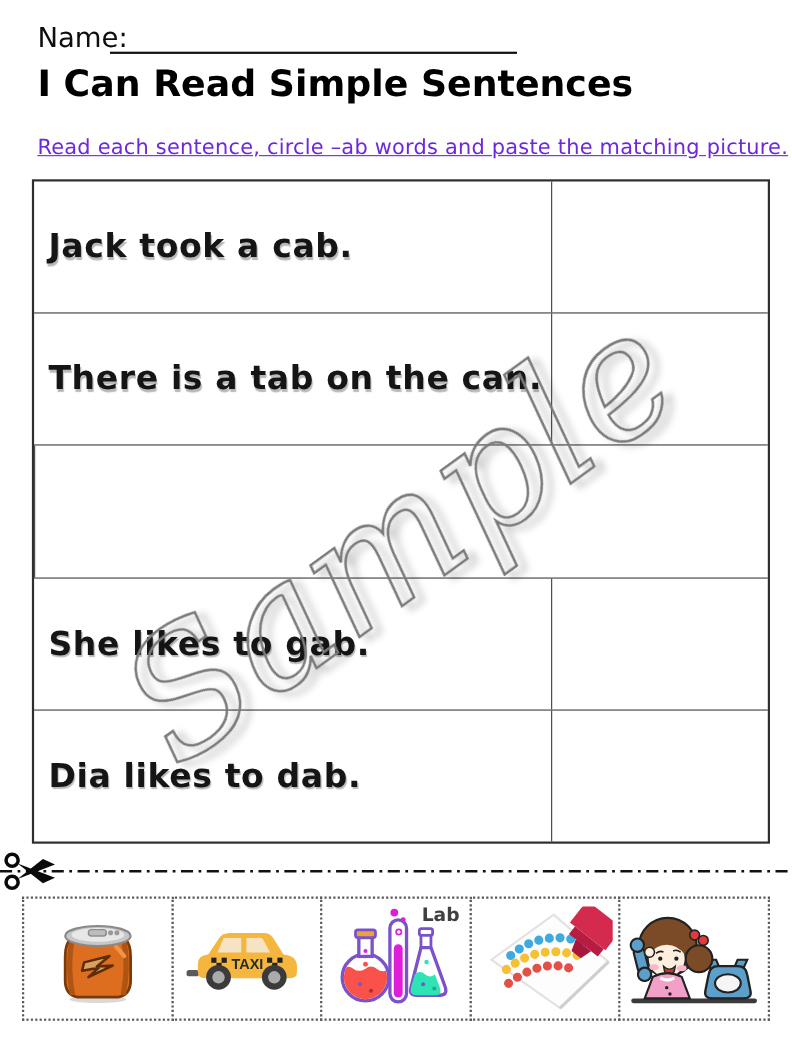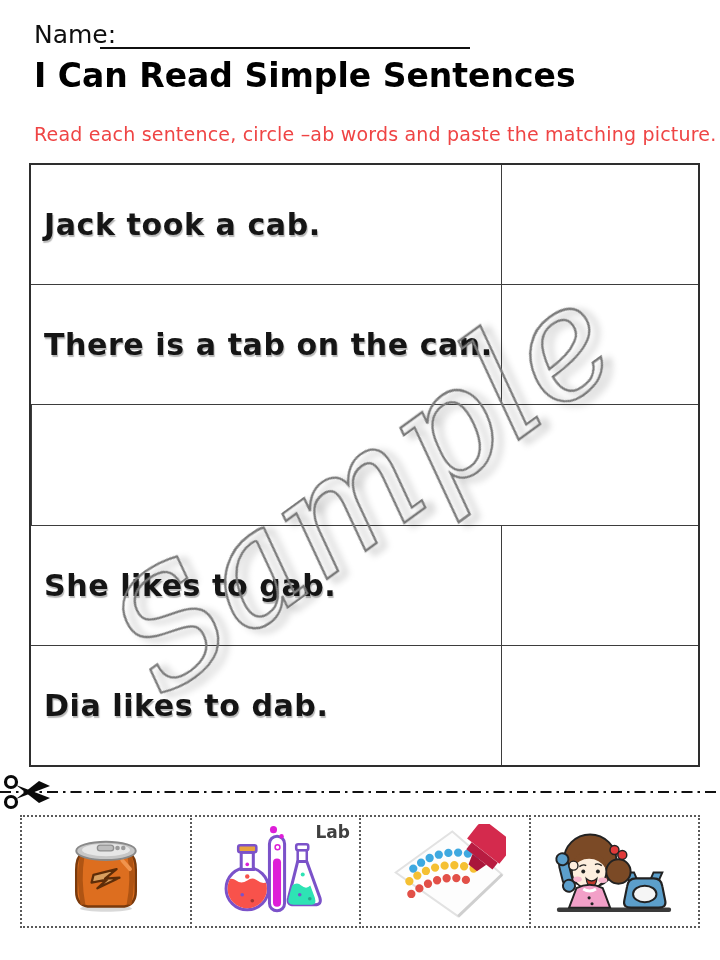--- a/index.html
+++ b/index.html
@@ -6,22 +6,22 @@
   .page{position:relative;width:720px;height:960px;background:#ffffff;overflow:hidden;
         font-family:"DejaVu Sans","Liberation Sans",sans-serif;padding-left:16px;}
   
   .name-label{position:absolute;left:34px;top:20px;font-size:25px;color:#0f0f0f;}
   .name-line{position:absolute;left:100px;top:22px;width:370px;height:25px;
              border-bottom:2.2px solid #101010;}
   .badge{position:absolute;left:608px;top:10px;width:90px;height:90px;border:4px solid #0c0c0c;
          border-radius:50%;display:flex;align-items:center;justify-content:center;
          font-size:40px;color:#0c0c0c;letter-spacing:1px;}
   .title{position:absolute;left:34px;top:56px;font-size:33px;font-weight:600;color:#000;}
-  .instructions{position:absolute;left:34px;top:123px;font-size:19px;color:#ef4444;
-                letter-spacing:0.2px;}
+  .instructions{position:absolute;left:34px;top:123px;font-size:19px;color:#6d28d9;
+                letter-spacing:0.2px;text-decoration:underline;}
   
   .sentence-table{position:absolute;left:29px;top:163px;width:671px;height:604px;
                   border:2px solid #2e2e2e;display:flex;flex-direction:column;box-sizing:border-box;}
   .trow{flex:1;display:flex;min-height:0;}
   .trow + .trow{border-top:1.6px solid #3d3d3d;}
   .sentence-cell{flex:1;display:flex;align-items:center;padding-left:13px;}
   .sentence-text{font-size:30px;font-weight:700;color:#151515;letter-spacing:0.6px;
                  text-shadow:1px 2px 1px rgba(125,125,125,0.55);}
   .paste-cell{width:196px;border-left:1.6px solid #3d3d3d;}
   
@@ -108,20 +108,39 @@
         <path d="M67 38 L75 47" stroke="#F0944D" stroke-width="4" stroke-linecap="round"></path>
         <ellipse cx="50" cy="28" rx="31" ry="9.5" fill="#C7C7C7" stroke="#898989" stroke-width="2"></ellipse>
         <ellipse cx="50" cy="27" rx="25" ry="6.5" fill="#E7E7E7"></ellipse>
         <rect x="41" y="22" width="17" height="6" rx="3" fill="#BDBDBD" stroke="#8F8F8F" stroke-width="1.4"></rect>
         <circle cx="62" cy="25" r="2.4" fill="#9a9a9a"></circle>
         <circle cx="68" cy="25" r="2.4" fill="#9a9a9a"></circle>
         <path d="M37 53 L61 47 L49 57 L64 56 L41 67 L51 58 L35 61 Z" fill="#D9A05F" stroke="#5E2D08" stroke-width="2.4" stroke-linejoin="round"></path>
       </svg>
     </div>
 
+    <div class="card">
+      <svg width="122" height="90" viewBox="0 0 130 95">
+        <rect x="7" y="58" width="12" height="6" rx="2.5" fill="#5a5a5a"></rect>
+        <path d="M18 52 Q18 44 28 43 L38 28 Q41 22 49 22 L82 22 Q88 22 91 27 L101 43 Q114 44 114 55 L114 60 Q114 66 107 66 L25 66 Q18 66 18 60 Z" fill="#F5B63F"></path>
+        <path d="M43 27 L37 41 L60 41 L60 27 Z" fill="#F6E3C3"></path>
+        <path d="M65 27 L65 41 L88 41 L81 28 Q79 26 75 27 Z" fill="#F6E3C3"></path>
+        <rect x="31" y="46" width="5" height="5" fill="#222"></rect>
+        <rect x="41" y="46" width="5" height="5" fill="#222"></rect>
+        <rect x="36" y="51" width="5" height="5" fill="#222"></rect>
+        <rect x="85" y="46" width="5" height="5" fill="#222"></rect>
+        <rect x="95" y="46" width="5" height="5" fill="#222"></rect>
+        <rect x="90" y="51" width="5" height="5" fill="#222"></rect>
+        <text x="66" y="57" font-size="14" font-weight="bold" fill="#2b2b2b" text-anchor="middle" font-family="Liberation Sans, sans-serif">TAXI</text>
+        <circle cx="38" cy="65" r="12" fill="#3B3B3B"></circle>
+        <circle cx="38" cy="65" r="6" fill="#ABABAB"></circle>
+        <circle cx="92" cy="65" r="12" fill="#3B3B3B"></circle>
+        <circle cx="92" cy="65" r="6" fill="#ABABAB"></circle>
+      </svg>
+    </div>
 
     <div class="card">
       <div class="lab-label">Lab</div>
       <svg width="116" height="100" viewBox="0 0 115 95">
         <defs>
           <clipPath id="flaskClip">
               <circle cx="30" cy="64" r="19.5"></circle>
             </clipPath>
         </defs>
         <circle cx="30" cy="64" r="21" fill="#FFFFFF" stroke-width="3" stroke="#7B52C9"></circle>

